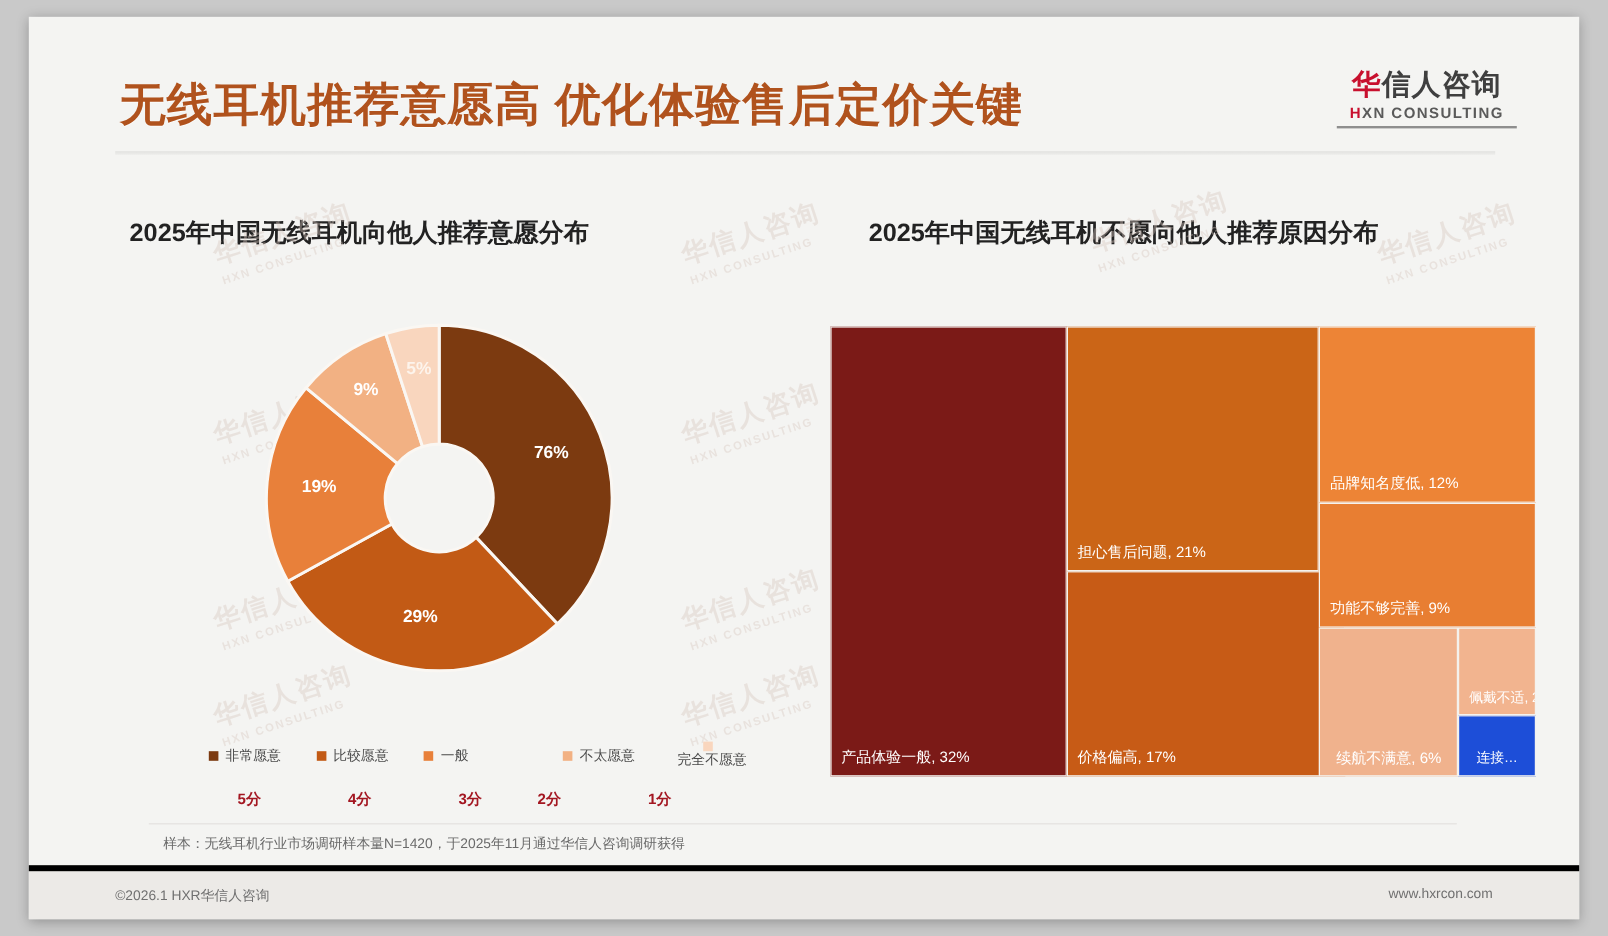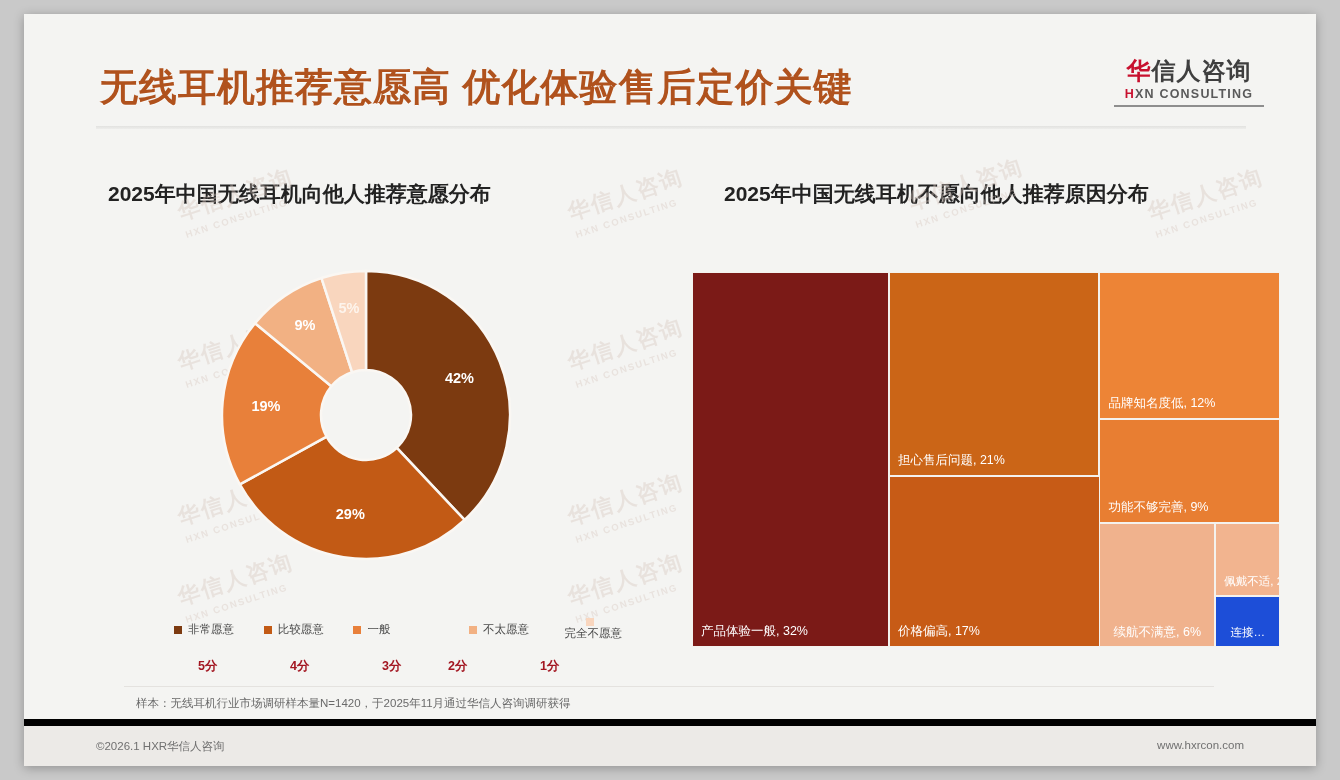--- a/index.html
+++ b/index.html
@@ -42,21 +42,21 @@
   .sc{font-size:12.5px;font-weight:bold;color:#a31621;white-space:nowrap;}
   
   .tm{position:absolute;left:668px;top:258px;width:588px;height:375px;background:#f4f4f2;}
   .cell{position:absolute;box-sizing:border-box;border:1.5px solid #f4f2ee;overflow:hidden;}
   .cell span{position:absolute;left:8px;bottom:6px;color:#fff;font-size:12.5px;white-space:nowrap;}
   .cell.mid span{left:50%;bottom:6px;transform:translateX(-50%);text-align:center;white-space:normal;width:92%;line-height:1.2;}
   .cell.tiny span{font-size:11.5px;}
   
   .sample{position:absolute;left:112px;top:682px;font-size:11.5px;color:#6a6a6a;white-space:nowrap;}
   .sample-rule{position:absolute;left:100px;top:672px;width:1090px;height:1px;background:#e4e2df;}
-  .foot{position:absolute;left:0;bottom:0;width:100%;height:40px;background:#eceae7;border-top:7px solid #000000;}
+  .foot{position:absolute;left:0;bottom:0;width:100%;height:40px;background:#eceae7;border-top:5px solid #000000;}
   .foot-l{position:absolute;left:72px;top:13px;font-size:11.5px;color:#707070;white-space:nowrap;}
   .foot-r{position:absolute;right:72px;top:13px;font-size:11.5px;color:#707070;white-space:nowrap;}
 </style>
 </head>
 <body>
 
 <div class="stage">
   <div class="slide">
 
     <div class="hdr">
@@ -125,21 +125,21 @@
 
     <div class="donut-wrap">
       <svg class="donut" id="donut-svg" viewBox="0 0 350 292">
           <path d="M 175 2 A 144 144 0 0 1 273.57478325373114 250.97148234868325 L 205.80461976679098 178.80358823396352 A 45 45 0 0 0 175 101 Z" fill="#7C3A10" stroke="#faf7f3" stroke-width="2.5"></path>
           <path d="M 273.57478325373114 250.97148234868325 A 144 144 0 0 1 48.811838073683674 215.37252907064703 L 135.56619939802616 167.6789153345772 A 45 45 0 0 0 205.80461976679098 178.80358823396352 Z" fill="#C25A15" stroke="#faf7f3" stroke-width="2.5"></path>
           <path d="M 48.811838073683674 215.37252907064703 A 144 144 0 0 1 64.04609304028635 54.2109454761887 L 140.3269040750895 117.31592046130896 A 45 45 0 0 0 135.56619939802616 167.6789153345772 Z" fill="#E8803A" stroke="#faf7f3" stroke-width="2.5"></path>
           <path d="M 64.04609304028635 54.2109454761887 A 144 144 0 0 1 130.50155281000755 9.047861653497904 L 161.09423525312735 103.20245676671809 A 45 45 0 0 0 140.3269040750895 117.31592046130896 Z" fill="#F2B183" stroke="#faf7f3" stroke-width="2.5"></path>
           <path d="M 130.50155281000755 9.047861653497904 A 144 144 0 0 1 174.99999999999997 2 L 175 101 A 45 45 0 0 0 161.09423525312735 103.20245676671809 Z" fill="#F9D6BE" stroke="#faf7f3" stroke-width="2.5"></path>
         </svg>
       <div id="donut-labels">
-          <div class="pct" style="left: 268.443px; top: 109.003px;">42%</div>
+          <div class="pct" style="left: 268.443px; top: 109.003px;">76%</div>
           <div class="pct" style="left: 159.278px; top: 245.263px;">29%</div>
           <div class="pct" style="left: 74.946px; top: 136.542px;">19%</div>
           <div class="pct" style="left: 114.014px; top: 56.2618px;">9%</div>
           <div class="pct dim" style="left: 158.027px; top: 38.8358px;">5%</div>
         </div>
     </div>
 
     <div class="legend" id="legend">
         <div class="lg-item" style="width: 92px;">
           <span class="lg-sw" style="background:#7C3A10"></span>

